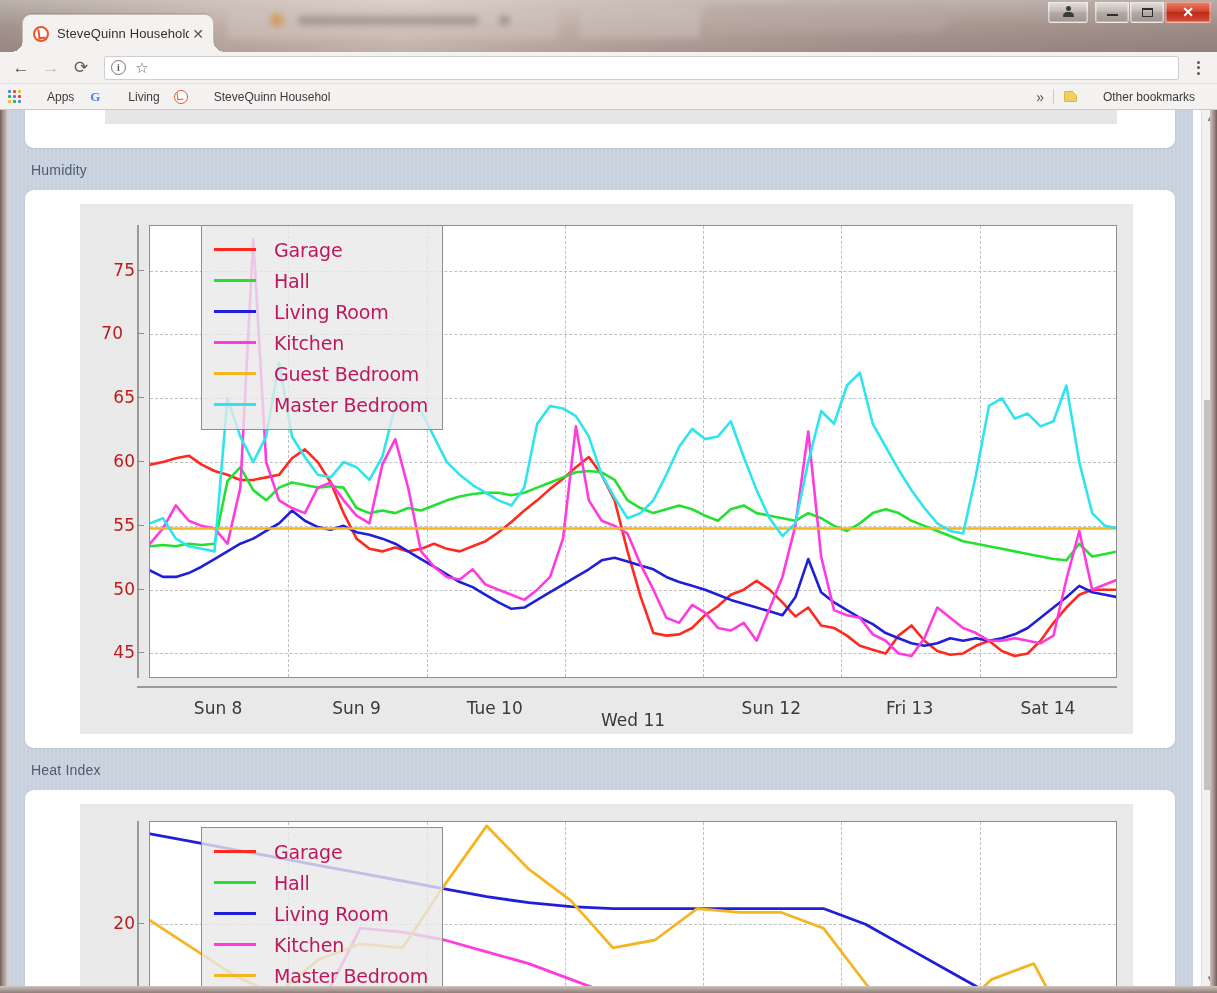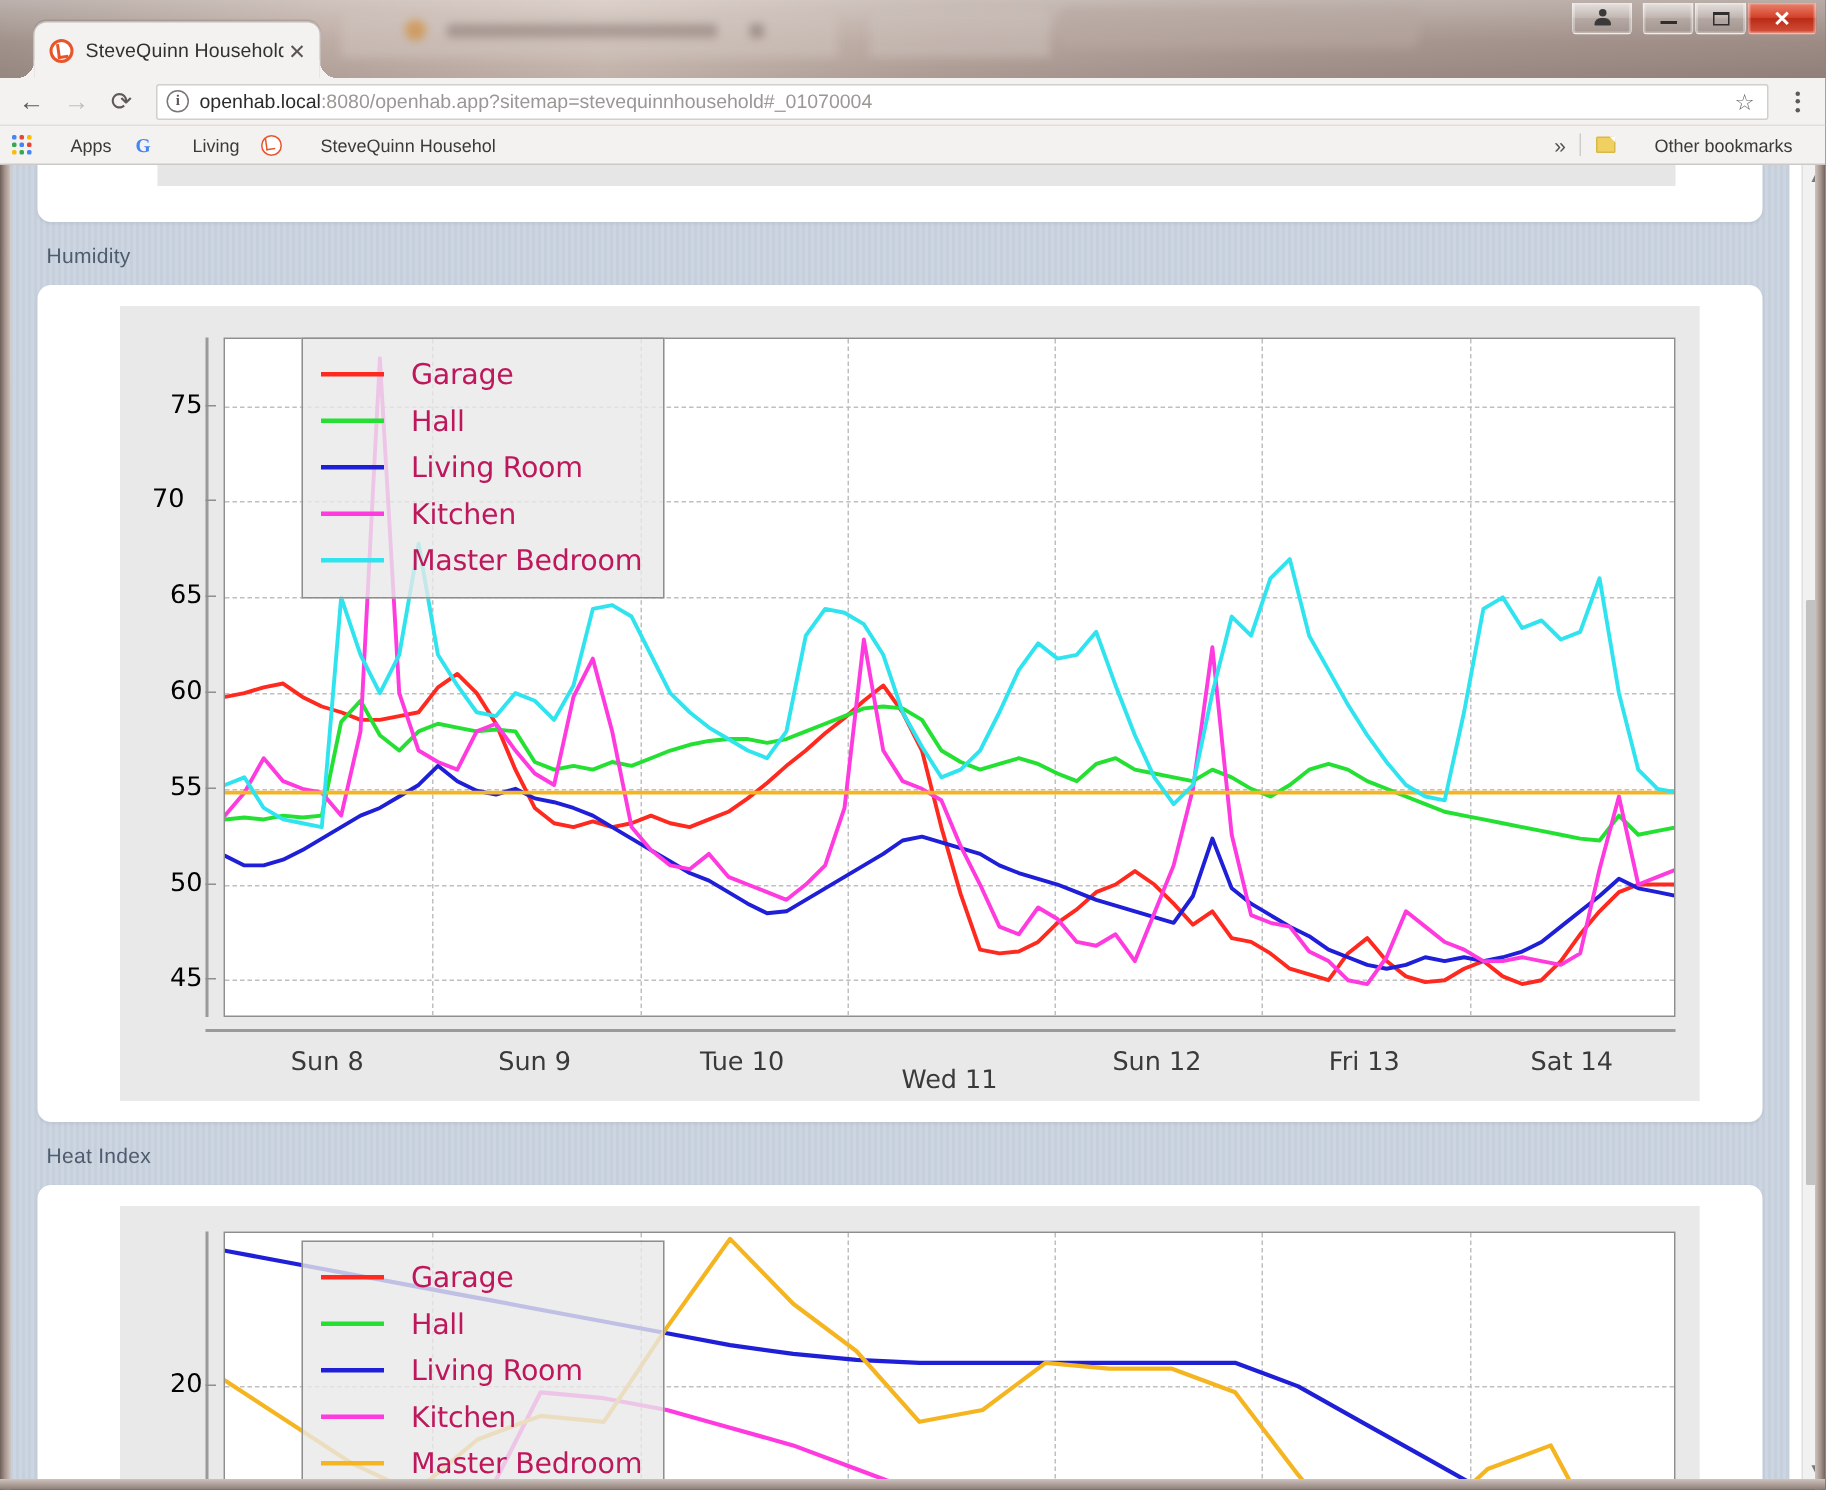--- a/index.html
+++ b/index.html
@@ -199,21 +199,21 @@
     position:absolute; background:#fff; border:1.5px solid #8e8e8e;
     overflow:hidden;
   }
   .gridline { position:absolute; }
   .gridline.h { left:0; right:0; height:0;
     border-top:1px dashed #bfbfbf; }
   .gridline.v { top:0; bottom:0; width:0;
     border-left:1px dashed #bfbfbf; }
   .ytick {
     position:absolute; right:100%; margin-right:9px; transform:translateY(-50%);
-    font-size:17px; color:#000000; font-family:"DejaVu Sans", sans-serif; white-space:nowrap;
+    font-size:17px; color:#b91c1c; font-family:"DejaVu Sans", sans-serif; white-space:nowrap;
   }
   .ytickmark { position:absolute; right:100%; width:7px; height:0; border-top:1.5px solid #8e8e8e; }
   .xtick {
     position:absolute; top:100%; margin-top:11px; transform:translateX(-50%);
     font-size:17px; color:#3a3a3a; font-family:"DejaVu Sans", sans-serif; white-space:nowrap;
   }
   .yaxis-spine { position:absolute; width:0; border-left:2px solid #9a9a9a; }
   .xaxis-spine { position:absolute; height:0; border-top:2px solid #9a9a9a; }
 
   .legend {
@@ -288,21 +288,20 @@
       <span id="tab-close">✕</span>
     </div>
   </div>
 
   <div id="toolbar">
     <div class="navbtn">←</div>
     <div class="navbtn disabled">→</div>
     <div class="navbtn">⟳</div>
     <div id="omnibox">
       <span id="info-icon">i</span>
-      <span id="url"><span class="host">openhab.local</span><span>:8080/openhab.app?sitemap=stevequinnhousehold#_01070004</span></span>
       <span id="star-icon">☆</span>
     </div>
     <div id="menu-icon">
       <span></span>
       <span></span>
       <span></span>
     </div>
   </div>
 
   <div id="bookmarks">
@@ -407,20 +406,24 @@
                 </div>
                 <div class="legend-row">
                   <span class="legend-swatch" style="background: rgb(31, 31, 216);"></span>
                   <span class="legend-label">Living Room</span>
                 </div>
                 <div class="legend-row">
                   <span class="legend-swatch" style="background: rgb(255, 59, 223);"></span>
                   <span class="legend-label">Kitchen</span>
                 </div>
                 <div class="legend-row">
+                  <span class="legend-swatch" style="background: rgb(245, 181, 32);"></span>
+                  <span class="legend-label">Guest Bedroom</span>
+                </div>
+                <div class="legend-row">
                   <span class="legend-swatch" style="background: rgb(47, 228, 238);"></span>
                   <span class="legend-label">Master Bedroom</span>
                 </div>
               </div>
             </div>
         </div>
       </div>
 
       <div class="section-title">Heat Index</div>
 

